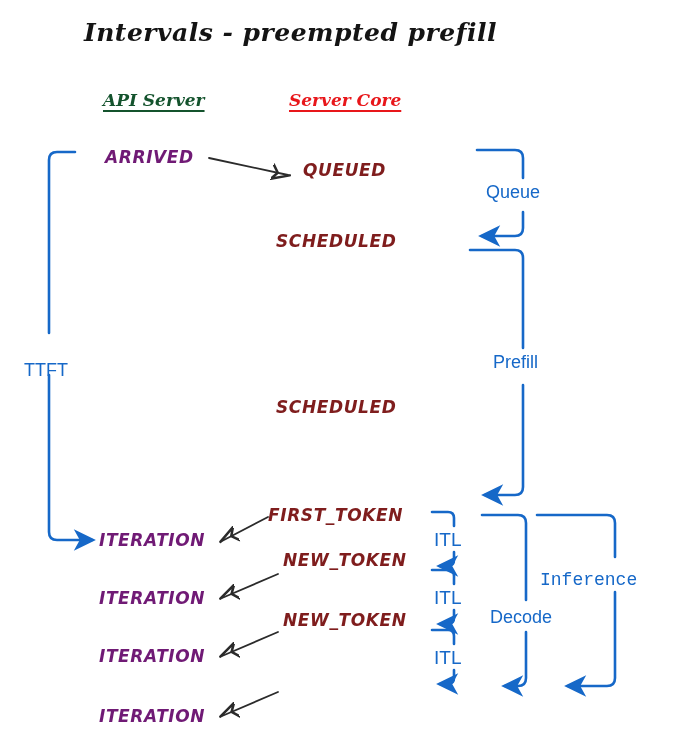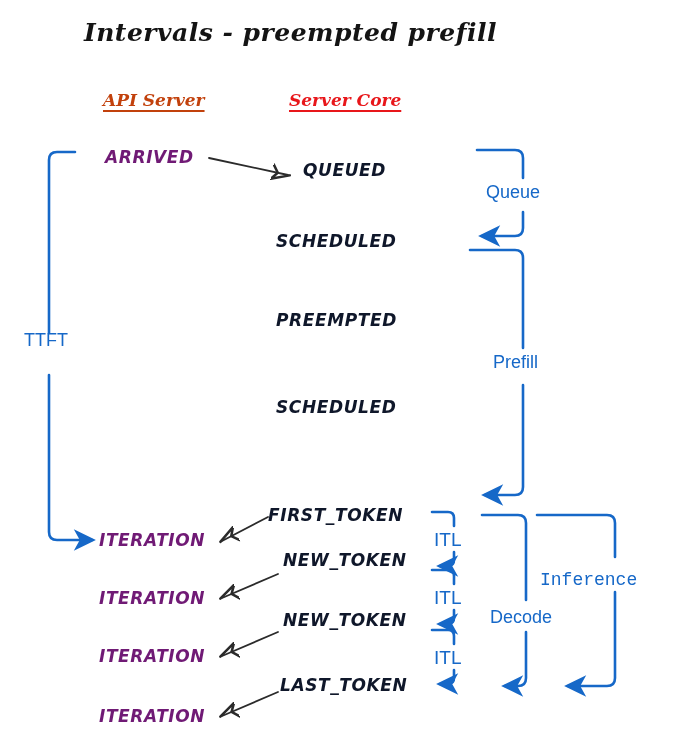--- a/index.html
+++ b/index.html
@@ -27,33 +27,33 @@
   
   .colhead{
     font-family:"DejaVu Serif", serif;
     font-style:italic;
     font-weight:700;
     font-size:17px;
     text-decoration:underline;
     text-underline-offset:4px;
     text-decoration-thickness:2px;
   }
-  .colhead.api{color:#c2410c;}
+  .colhead.api{color:#14532d;}
   .colhead.engine{color:#E8161A;}
 
   
   .state{
     font-family:"DejaVu Sans", sans-serif;
     font-style:italic;
     font-weight:700;
     font-size:17px;
     letter-spacing:0.6px;
   }
   .state.orange{color:#701a75;}
-  .state.red{color:#0f172a;}
+  .state.red{color:#7f1d1d;}
 
   
   .blabel{
     font-family:"Liberation Sans", sans-serif;
     font-size:18px;
     color:#1668C8;
     font-weight:400;
   }
   .blabel.small{font-size:19px;}
 </style>
@@ -134,28 +134,26 @@
   <div class="txt colhead engine" style="left:289px;top:90px;">Server Core</div>
 
   <div class="txt state orange" style="left:105px;top:147px;">ARRIVED</div>
   <div class="txt state orange" style="left:99px;top:530px;">ITERATION</div>
   <div class="txt state orange" style="left:99px;top:588px;">ITERATION</div>
   <div class="txt state orange" style="left:99px;top:646px;">ITERATION</div>
   <div class="txt state orange" style="left:99px;top:706px;">ITERATION</div>
 
   <div class="txt state red" style="left:303px;top:160px;">QUEUED</div>
   <div class="txt state red" style="left:276px;top:231px;">SCHEDULED</div>
-  <div class="txt state red" style="left:276px;top:310px;">PREEMPTED</div>
   <div class="txt state red" style="left:276px;top:397px;">SCHEDULED</div>
   <div class="txt state red" style="left:268px;top:505px;">FIRST_TOKEN</div>
   <div class="txt state red" style="left:283px;top:550px;">NEW_TOKEN</div>
   <div class="txt state red" style="left:283px;top:610px;">NEW_TOKEN</div>
-  <div class="txt state red" style="left:280px;top:675px;">LAST_TOKEN</div>
 
-  <div class="txt blabel" style="left:24px;top:330px;">TTFT</div>
+  <div class="txt blabel" style="left:24px;top:360px;">TTFT</div>
   <div class="txt blabel" style="left:486px;top:182px;">Queue</div>
   <div class="txt blabel" style="left:493px;top:352px;">Prefill</div>
 
   <div class="txt blabel small" style="left:434px;top:529px;">ITL</div>
   <div class="txt blabel small" style="left:434px;top:587px;">ITL</div>
   <div class="txt blabel small" style="left:434px;top:647px;">ITL</div>
 
   <div class="txt blabel" style="left:478px;top:607px;margin-left:12px;">Decode</div>
   <div class="txt blabel" style="left:540px;top:570px;font-family:Liberation Mono, monospace;">Inference</div>
 

